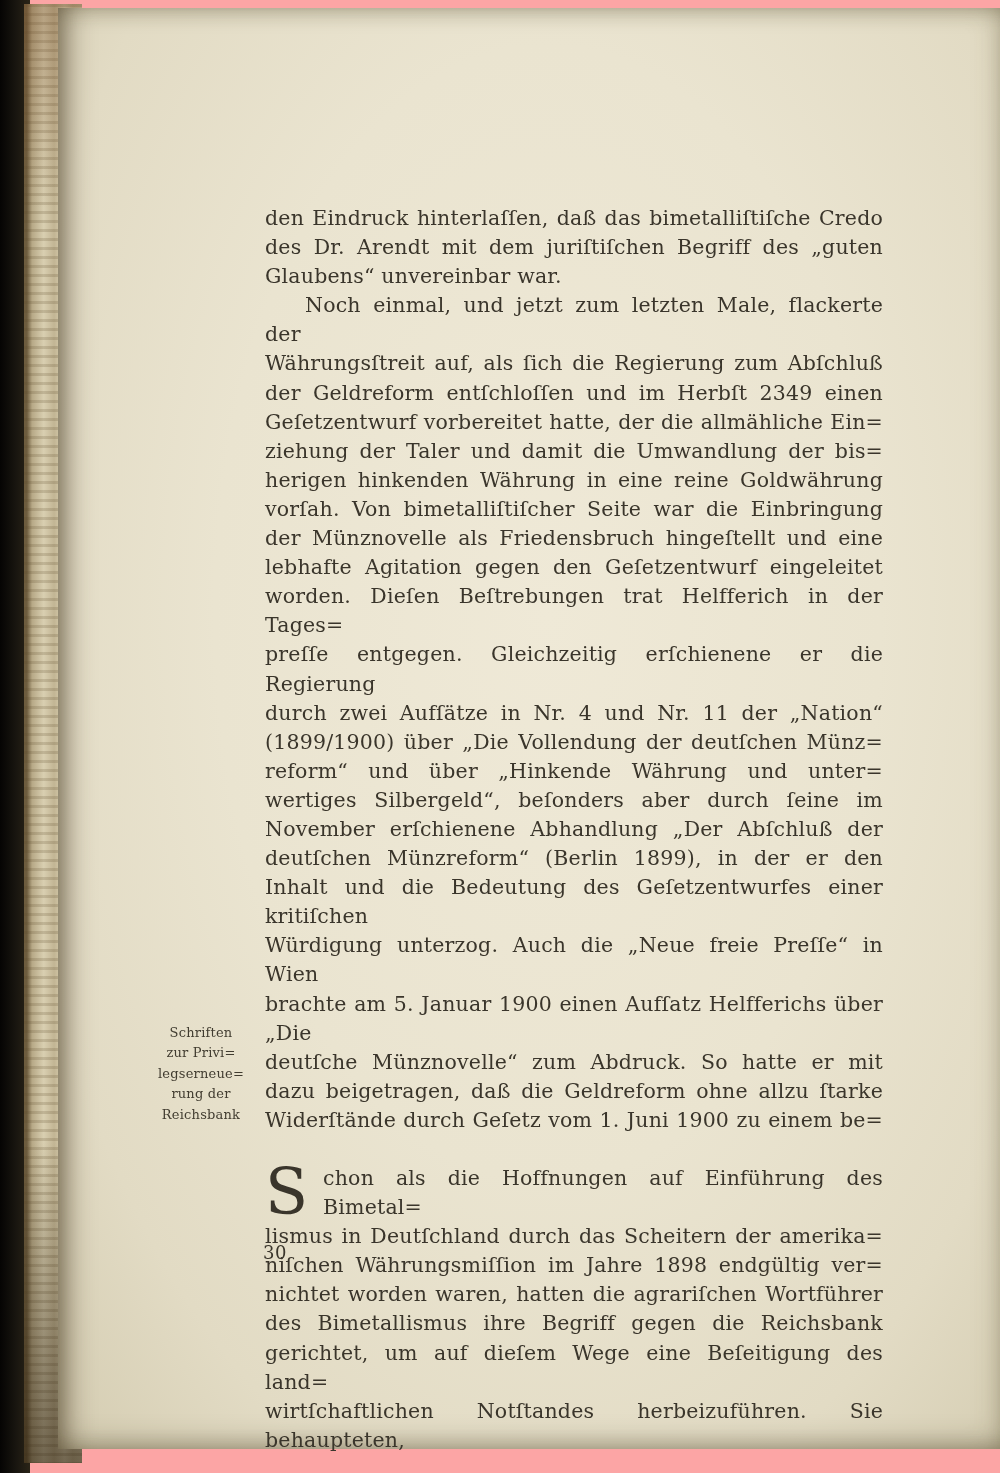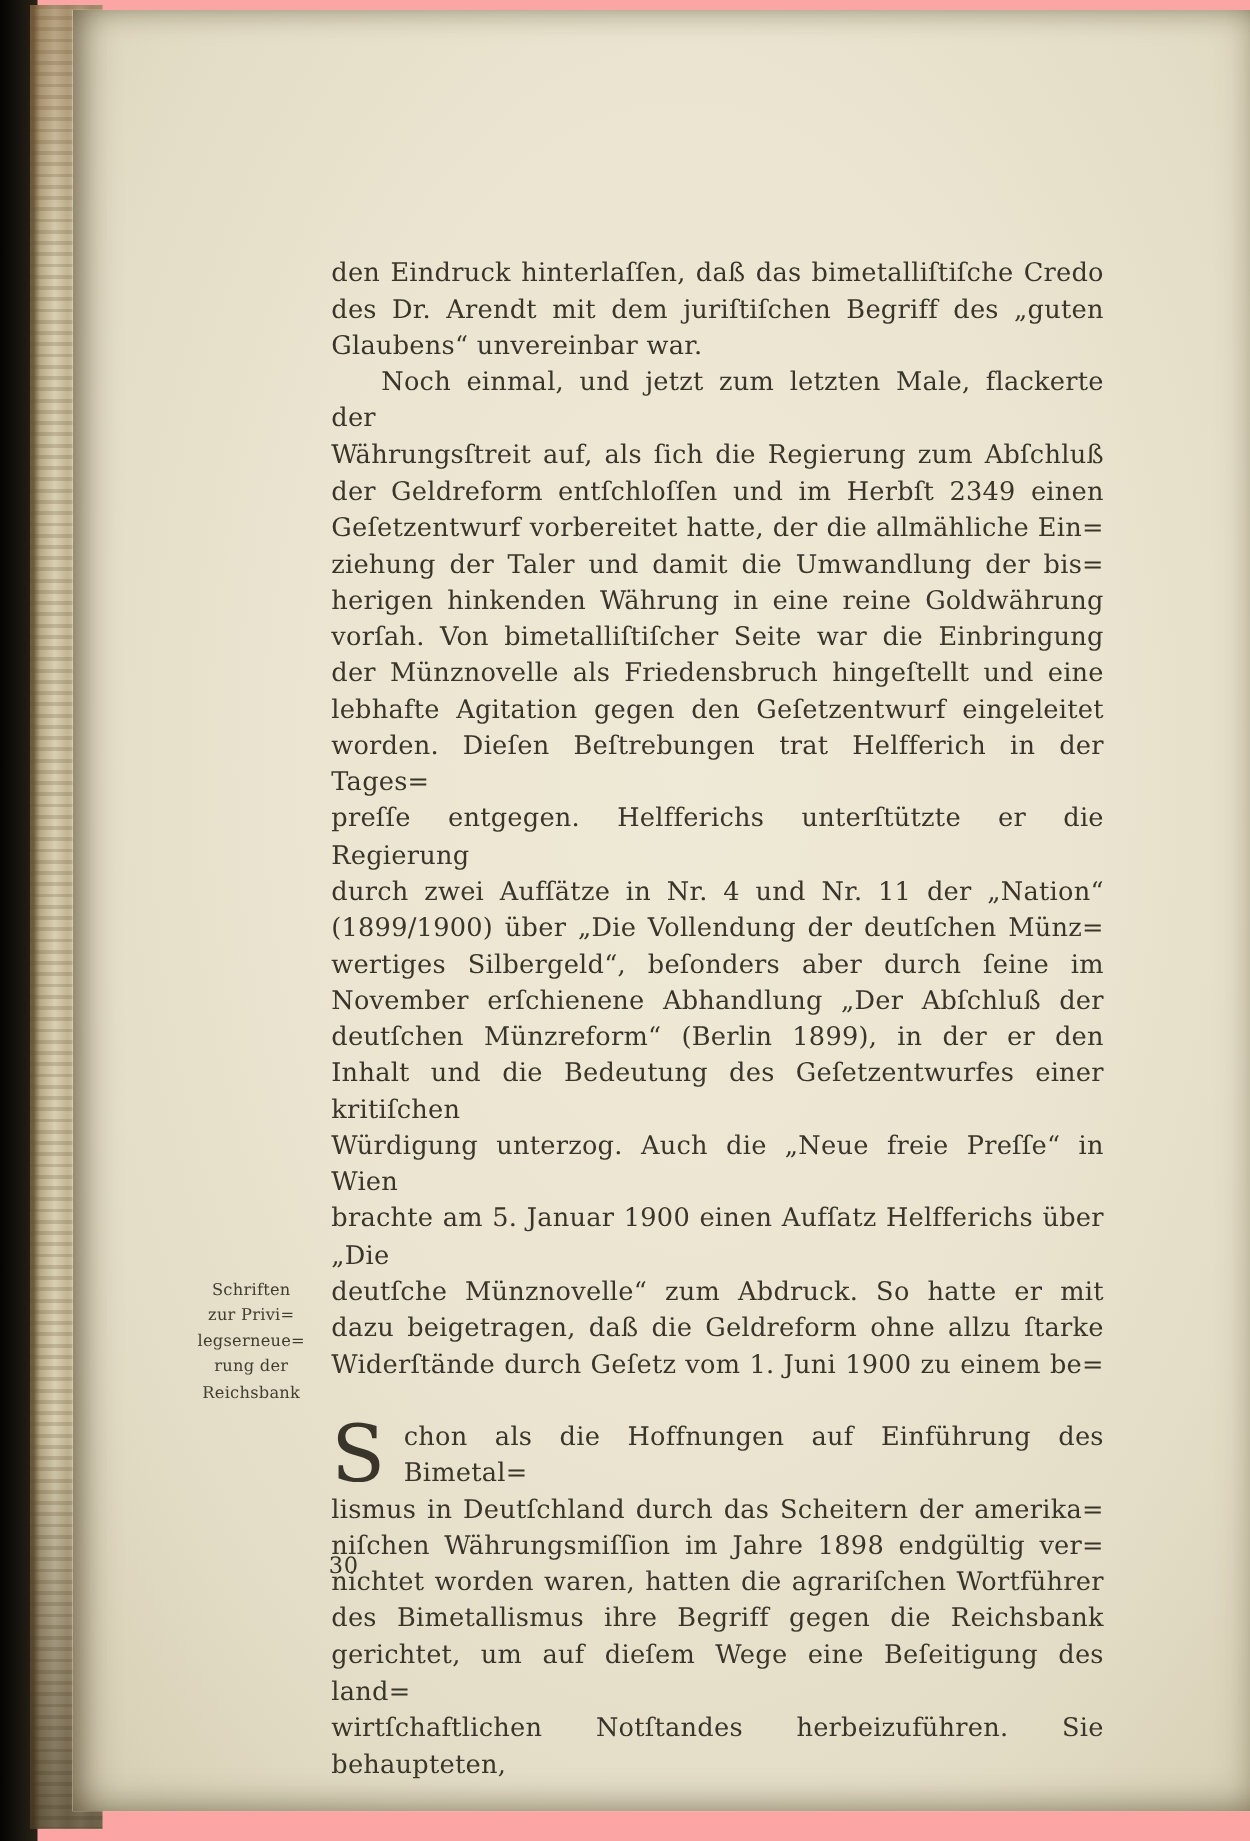--- a/index.html
+++ b/index.html
@@ -63,23 +63,24 @@
         <div class="line ind">Noch einmal, und jetzt zum letzten Male, flackerte der</div>
         <div class="line">Währungsſtreit auf, als ſich die Regierung zum Abſchluß</div>
         <div class="line">der Geldreform entſchloſſen und im Herbſt 2349 einen</div>
         <div class="line">Geſetzentwurf vorbereitet hatte, der die allmähliche Ein=</div>
         <div class="line">ziehung der Taler und damit die Umwandlung der bis=</div>
         <div class="line">herigen hinkenden Währung in eine reine Goldwährung</div>
         <div class="line">vorſah. Von bimetalliſtiſcher Seite war die Einbringung</div>
         <div class="line">der Münznovelle als Friedensbruch hingeſtellt und eine</div>
         <div class="line">lebhafte Agitation gegen den Geſetzentwurf eingeleitet</div>
         <div class="line">worden. Dieſen Beſtrebungen trat Helfferich in der Tages=</div>
-        <div class="line">preſſe entgegen. Helfferichs unterſtützte er die Regierung</div>
+        <div class="line">preſſe entgegen. Gleichzeitig erſchienene er die Regierung</div>
         <div class="line">durch zwei Aufſätze in Nr. 4 und Nr. 11 der „Nation“</div>
         <div class="line">(1899/1900) über „Die Vollendung der deutſchen Münz=</div>
+        <div class="line">reform“ und über „Hinkende Währung und unter=</div>
         <div class="line">wertiges Silbergeld“, beſonders aber durch ſeine im</div>
         <div class="line">November erſchienene Abhandlung „Der Abſchluß der</div>
         <div class="line">deutſchen Münzreform“ (Berlin 1899), in der er den</div>
         <div class="line">Inhalt und die Bedeutung des Geſetzentwurfes einer kritiſchen</div>
         <div class="line">Würdigung unterzog. Auch die „Neue freie Preſſe“ in Wien</div>
         <div class="line">brachte am 5. Januar 1900 einen Aufſatz Helfferichs über „Die</div>
         <div class="line">deutſche Münznovelle“ zum Abdruck. So hatte er mit</div>
         <div class="line">dazu beigetragen, daß die Geldreform ohne allzu ſtarke</div>
         <div class="line">Widerſtände durch Geſetz vom 1. Juni 1900 zu einem be=</div>
       </div>

